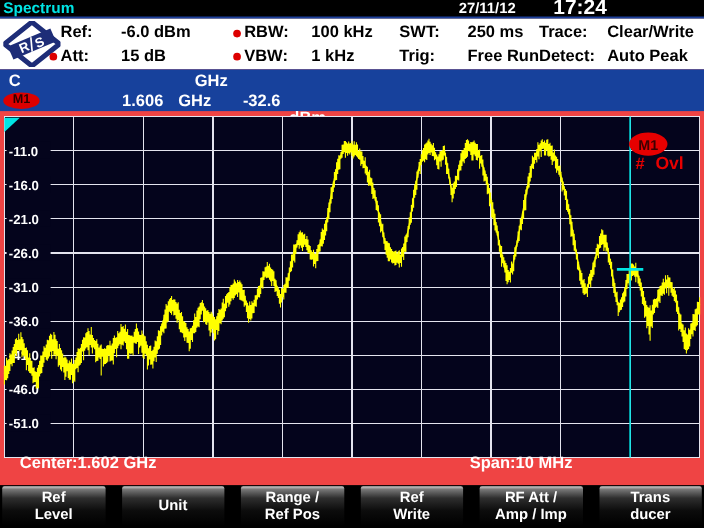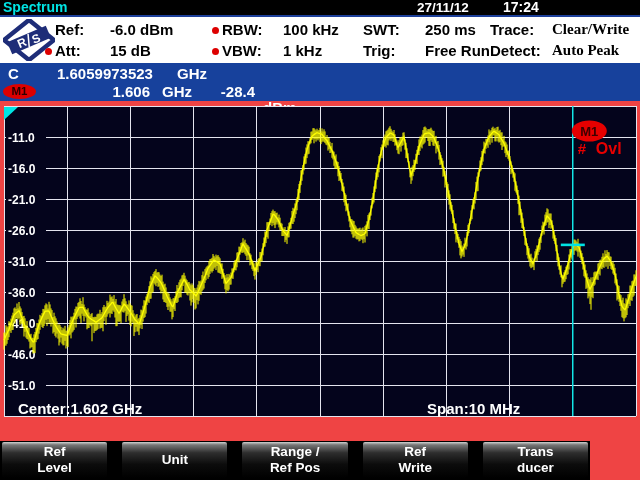--- a/index.html
+++ b/index.html
@@ -3,55 +3,55 @@
 <meta charset="utf-8">
 <style>
   html,body{margin:0;padding:0;background:#333;}
   .screen{position:relative;width:640px;height:480px;background:#ef4444;overflow:hidden;
           font-family:"Liberation Sans",sans-serif;-webkit-font-smoothing:none;}
   
   .titlebar{position:absolute;left:0;top:0;width:640px;height:17px;background:#000;
             border-bottom:2px solid #1c3f9a;box-sizing:border-box;}
   .title{position:absolute;left:3px;top:0;font-weight:bold;font-size:14px;line-height:15px;color:#00e4e4;}
   .tdate{position:absolute;left:417px;top:0;font-weight:bold;font-size:13.5px;line-height:15px;color:#fff;text-align:center;}
-  .ttime{position:absolute;left:503px;top:0;font-weight:bold;font-size:14px;line-height:15px;color:#fff;text-align:right;}
+  .ttime{position:absolute;left:503px;top:0;font-weight:bold;font-size:19px;line-height:15px;color:#fff;text-align:right;}
   
   .header{position:absolute;left:0;top:17px;width:640px;height:46px;background:#ffffff;color:#000;}
   .logo{position:absolute;left:3px;top:2px;}
   .hcell{position:absolute;height:17px;font-weight:bold;font-size:15px;line-height:17px;white-space:nowrap;}
   .hrow1{top:4px;} .hrow2{top:25px;}
   .hc1{left:55px;} .hc2{left:222px;} .hc3{left:363px;} .hc4{left:490px;}
   .hlabel{position:absolute;left:0;top:0;}
   .hval{position:absolute;top:0;}
-  .hc1 .hval{left:55px;} .hc2 .hval{left:61px;} .hc3 .hval{left:62px;} .hc4 .hval{left:62px;font-family:Liberation Serif, serif;}
+  .hc1 .hval{left:55px;} .hc2 .hval{left:61px;} .hc3 .hval{left:62px;} .hc4 .hval{left:62px;}
   .dot{position:absolute;left:-10px;top:6px;width:7px;height:7px;border-radius:50%;background:#dd0000;}
   
   .markerbar{position:absolute;left:0;top:63px;width:640px;height:38px;background:#17419c;color:#fff;
              font-weight:bold;font-size:15px;}
   .mrow{position:absolute;left:0;width:640px;height:16px;line-height:16px;white-space:nowrap;}
   .mrowC{top:3px;} .mrowM{top:21px;}
   .cLabel{position:absolute;left:8px;}
   .cValue{position:absolute;left:57px;}
   .cUnit{position:absolute;left:177px;}
   .m1badge{position:absolute;left:3px;top:0px;width:33px;height:15px;background:#dd0000;border-radius:50%;
            text-align:center;color:#2c0000;font-size:11.5px;line-height:15px;font-weight:bold;}
-  .mFreq{position:absolute;left:95px;width:55px;text-align:right;}
+  .mFreq{position:absolute;left:111px;width:55px;text-align:left;}
   .mFreqU{position:absolute;left:162px;}
   .mLevel{position:absolute;left:203px;width:52px;text-align:right;}
   .mLevelU{position:absolute;left:263px;margin-top:16px;}
   
   #plot-svg{position:absolute;left:0;top:101px;}
   #plot-svg text{font-family:"Liberation Sans",sans-serif;}
   
-  .footrow{position:absolute;left:0;top:399px;width:584px;height:22px;color:#fff;font-weight:bold;
+  .footrow{position:absolute;left:0;top:411px;width:584px;height:22px;color:#fff;font-weight:bold;
            font-size:15px;line-height:20px;white-space:nowrap;}
   .centerTxt{position:absolute;left:18px;}
   .spanTxt{position:absolute;left:427px;}
   
-  .softkeys{position:absolute;left:0;top:441px;width:590px;height:39px;display:flex;gap:15px;
+  .softkeys{position:absolute;left:0;top:441px;width:640px;height:39px;display:flex;gap:15px;
             padding:1px 2px 2px 2px;box-sizing:border-box;background:#000;}
   .skey{flex:1;display:flex;flex-direction:column;align-items:center;justify-content:center;
         background:linear-gradient(180deg,#d2d2d2 0%,#777 8%,#2e2e2e 30%,#0c0c0c 62%,#000 100%);
         color:#fff;font-weight:bold;font-size:13.5px;line-height:16px;border-radius:2px;
         text-align:center;cursor:pointer;}
 </style>
 </head>
 <body>
 
 <div class="screen">
@@ -107,28 +107,27 @@
     </div>
     <div class="hcell hrow2 hc4">
       <span class="hlabel">Detect:</span>
       <span class="hval">Auto Peak</span>
     </div>
   </div>
 
   <div class="markerbar">
     <div class="mrow mrowC">
       <span class="cLabel">C</span>
-      <span class="cValue">1.6059973523</span>
       <span class="cUnit">GHz</span>
     </div>
     <div class="mrow mrowM">
       <span class="m1badge">M1</span>
       <span class="mFreq">1.606</span>
       <span class="mFreqU">GHz</span>
-      <span class="mLevel">-28.4</span>
+      <span class="mLevel">-32.6</span>
       <span class="mLevelU">dBm</span>
     </div>
   </div>
 
   <svg id="plot-svg" width="640" height="316">
     <g id="gen-layer">
         <rect x="4" y="5" width="632" height="310" fill="#04041c"></rect>
         <path d="M4,5H636M4,36H636M4,67H636M4,98H636M4,129H636M4,160H636M4,191H636M4,222H636M4,253H636M4,284H636M4,315H636M4,5V315M67.2,5V315M130.4,5V315M193.6,5V315M256.8,5V315M320,5V315M383.2,5V315M446.4,5V315M509.6,5V315M572.8,5V315M636,5V315" stroke="#e4e4ee" stroke-width="1" fill="none" shape-rendering="crispEdges"></path>
         <rect x="6" y="28" width="40" height="15" fill="#04041c"></rect>
         <text x="8" y="40.5" fill="#ffffff" font-size="12" font-weight="bold">-11.0</text>
@@ -178,18 +177,22 @@
     </div>
     <div class="skey">
       <span>Range /</span>
       <span>Ref Pos</span>
     </div>
     <div class="skey">
       <span>Ref</span>
       <span>Write</span>
     </div>
     <div class="skey">
+      <span>RF Att /</span>
+      <span>Amp / Imp</span>
+    </div>
+    <div class="skey">
       <span>Trans</span>
       <span>ducer</span>
     </div>
   </div>
 
 </div>
 
 </body></html>

